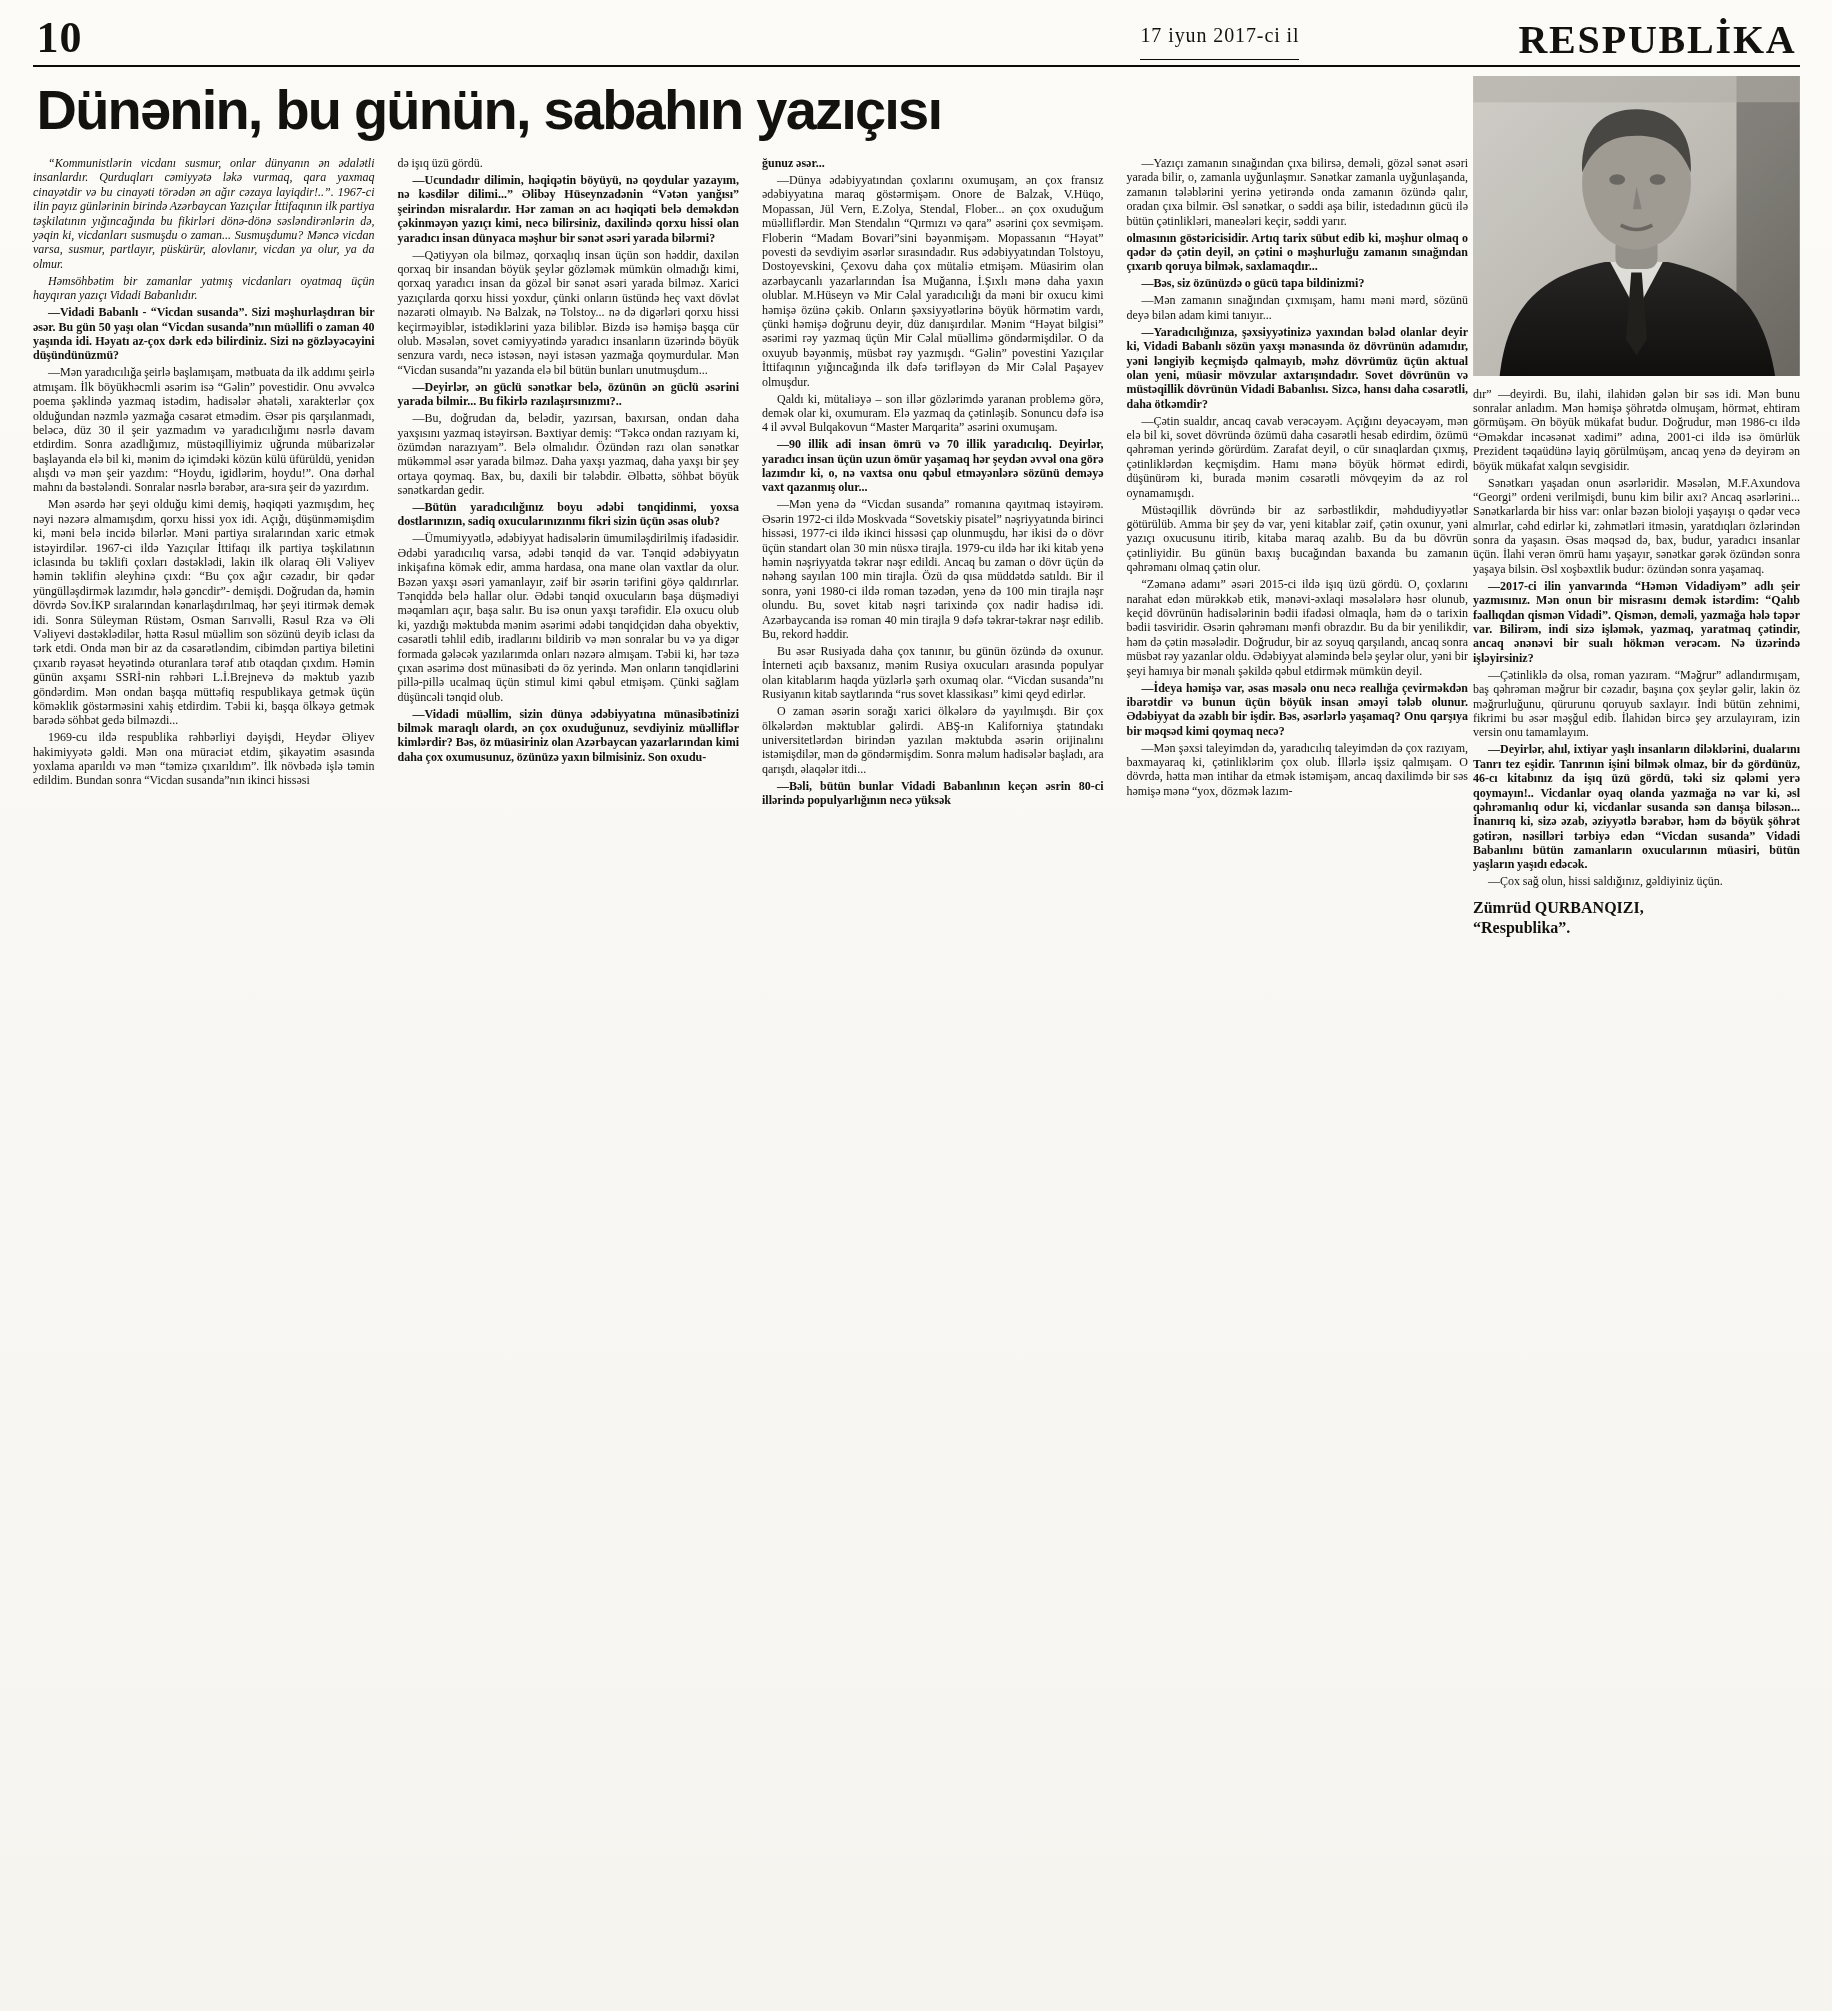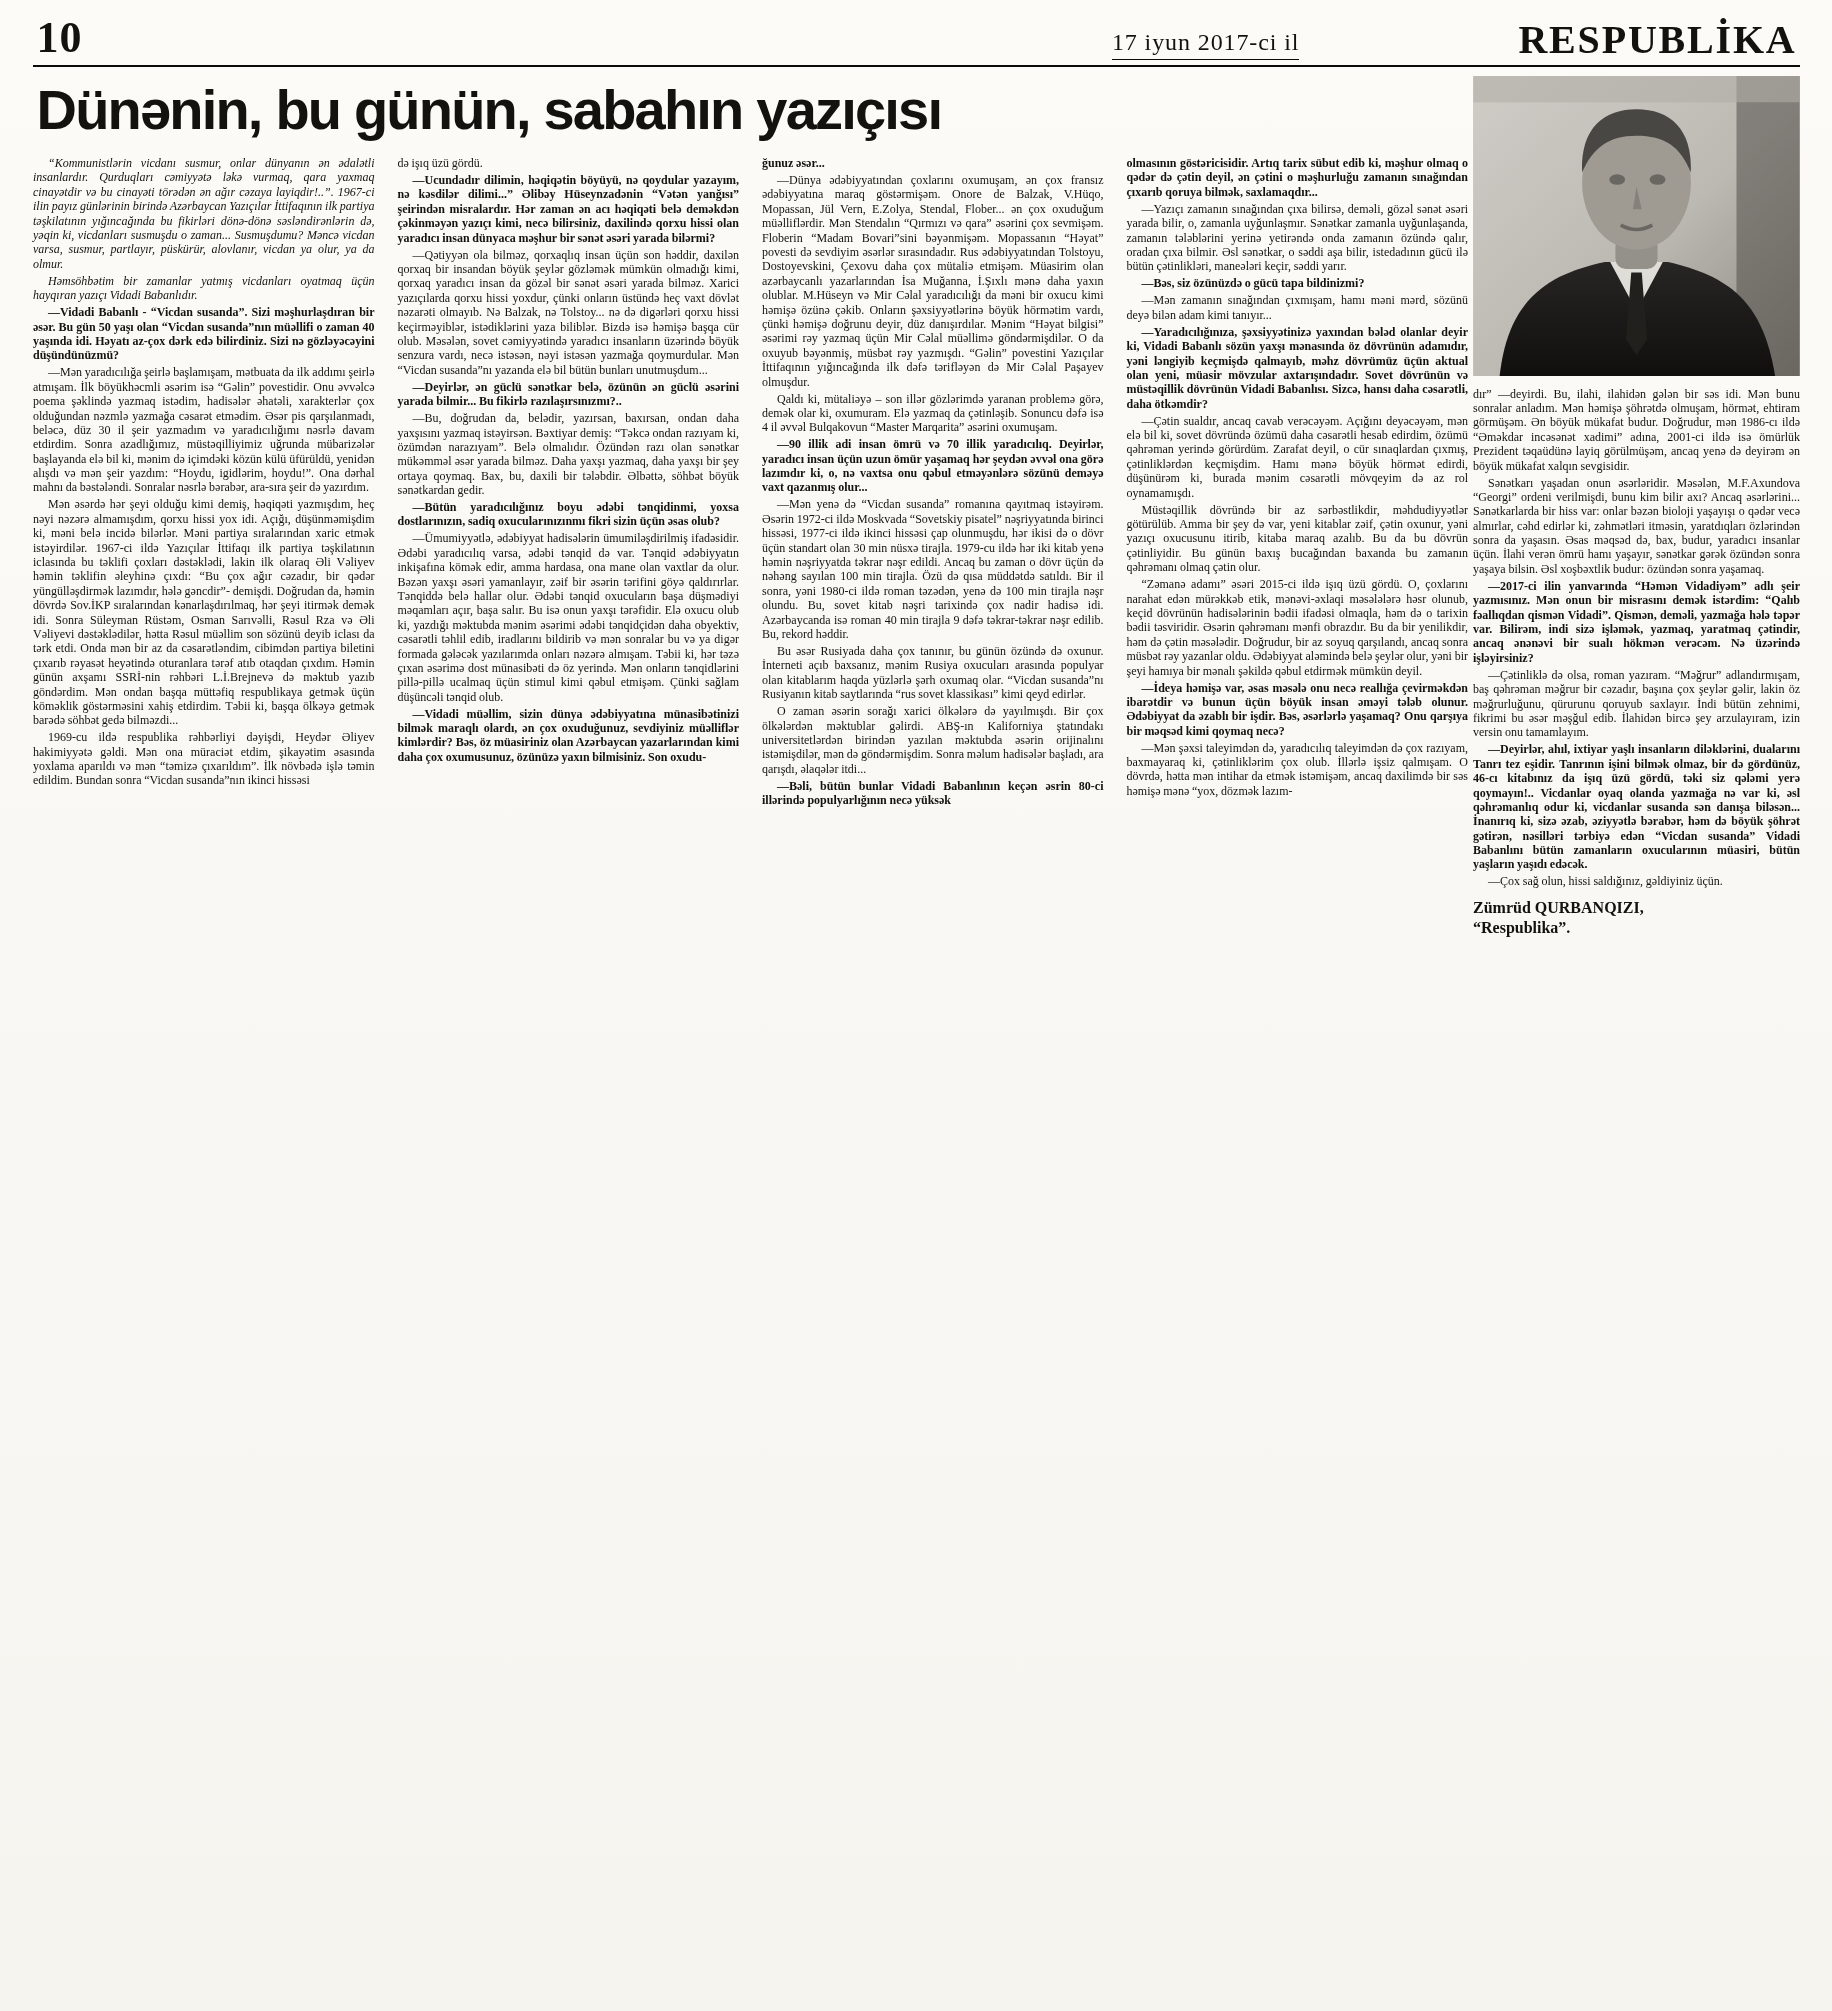--- a/index.html
+++ b/index.html
@@ -28,23 +28,23 @@
   }
   .page-number{
     font-size:44px;
     font-weight:bold;
     line-height:1;
     letter-spacing:0.9px;
   }
   .issue-date{
     margin-left:auto;
     margin-right:219px;
-    font-size:24px;
+    font-size:20px;
     letter-spacing:0.9px;
-    padding-bottom:3px;
+    padding-bottom:12px;
     border-bottom:1.8px solid #0c0b0a;
   }
   .masthead{
     font-size:40px;
     font-weight:bold;
     line-height:1;
     letter-spacing:1.8px;
   }
   
   .content{
@@ -142,22 +142,22 @@
             <p class="para p-bold p-cont">ğunuz əsər...</p>
             <p class="para">—Dünya ədəbiyyatından çoxlarını oxumuşam, ən çox fransız ədəbiyyatına maraq göstərmişəm. Onore de Balzak, V.Hüqo, Mopassan, Jül Vern, E.Zolya, Stendal, Flober... ən çox oxuduğum müəlliflərdir. Mən Stendalın “Qırmızı və qara” əsərini çox sevmişəm. Floberin “Madam Bovari”sini bəyənmişəm. Mopassanın “Həyat” povesti də sevdiyim əsərlər sırasındadır. Rus ədəbiyyatından Tolstoyu, Dostoyevskini, Çexovu daha çox mütaliə etmişəm. Müasirim olan azərbaycanlı yazarlarından İsa Muğanna, İ.Şıxlı mənə daha yaxın olublar. M.Hüseyn və Mir Cəlal yaradıcılığı da məni bir oxucu kimi həmişə özünə çəkib. Onların şəxsiyyətlərinə böyük hörmətim vardı, çünki həmişə doğrunu deyir, düz danışırdılar. Mənim “Həyat bilgisi” əsərimi rəy yazmaq üçün Mir Cəlal müəllimə göndərmişdilər. O da oxuyub bəyənmiş, müsbət rəy yazmışdı. “Gəlin” povestini Yazıçılar İttifaqının yığıncağında ilk dəfə tərifləyən də Mir Cəlal Paşayev olmuşdur.</p>
             <p class="para">Qaldı ki, mütaliəyə – son illər gözlərimdə yaranan problemə görə, demək olar ki, oxumuram. Elə yazmaq da çətinləşib. Sonuncu dəfə isə 4 il əvvəl Bulqakovun “Master Marqarita” əsərini oxumuşam.</p>
             <p class="para p-bold">—90 illik adi insan ömrü və 70 illik yaradıcılıq. Deyirlər, yaradıcı insan üçün uzun ömür yaşamaq hər şeydən əvvəl ona görə lazımdır ki, o, nə vaxtsa onu qəbul etməyənlərə sözünü deməyə vaxt qazanmış olur...</p>
             <p class="para">—Mən yenə də “Vicdan susanda” romanına qayıtmaq istəyirəm. Əsərin 1972-ci ildə Moskvada “Sovetskiy pisatel” nəşriyyatında birinci hissəsi, 1977-ci ildə ikinci hissəsi çap olunmuşdu, hər ikisi də o dövr üçün standart olan 30 min nüsxə tirajla. 1979-cu ildə hər iki kitab yenə həmin nəşriyyatda təkrar nəşr edildi. Ancaq bu zaman o dövr üçün də nəhəng sayılan 100 min tirajla. Özü də qısa müddətdə satıldı. Bir il sonra, yəni 1980-ci ildə roman təzədən, yenə də 100 min tirajla nəşr olundu. Bu, sovet kitab nəşri tarixində çox nadir hadisə idi. Azərbaycanda isə roman 40 min tirajla 9 dəfə təkrar-təkrar nəşr edilib. Bu, rekord həddir.</p>
             <p class="para">Bu əsər Rusiyada daha çox tanınır, bu günün özündə də oxunur. İnterneti açıb baxsanız, mənim Rusiya oxucuları arasında populyar olan kitablarım haqda yüzlərlə şərh oxumaq olar. “Vicdan susanda”nı Rusiyanın kitab saytlarında “rus sovet klassikası” kimi qeyd edirlər.</p>
             <p class="para">O zaman əsərin sorağı xarici ölkələrə də yayılmışdı. Bir çox ölkələrdən məktublar gəlirdi. ABŞ-ın Kaliforniya ştatındakı universitetlərdən birindən yazılan məktubda əsərin orijinalını istəmişdilər, mən də göndərmişdim. Sonra məlum hadisələr başladı, ara qarışdı, əlaqələr itdi...</p>
             <p class="para p-bold">—Bəli, bütün bunlar Vidadi Babanlının keçən əsrin 80-ci illərində populyarlığının necə yüksək</p>
           </div>
         <div class="col">
+            <p class="para">—Yazıçı zamanın sınağından çıxa bilirsə, deməli, gözəl sənət əsəri yarada bilir, o, zamanla uyğunlaşmır. Sənətkar zamanla uyğunlaşanda, zamanın tələblərini yerinə yetirəndə onda zamanın özündə qalır, oradan çıxa bilmir. Əsl sənətkar, o səddi aşa bilir, istedadının gücü ilə bütün çətinlikləri, maneələri keçir, səddi yarır.</p>
             <p class="para p-bold p-cont">olmasının göstəricisidir. Artıq tarix sübut edib ki, məşhur olmaq o qədər də çətin deyil, ən çətini o məşhurluğu zamanın sınağından çıxarıb qoruya bilmək, saxlamaqdır...</p>
-            <p class="para">—Yazıçı zamanın sınağından çıxa bilirsə, deməli, gözəl sənət əsəri yarada bilir, o, zamanla uyğunlaşmır. Sənətkar zamanla uyğunlaşanda, zamanın tələblərini yerinə yetirəndə onda zamanın özündə qalır, oradan çıxa bilmir. Əsl sənətkar, o səddi aşa bilir, istedadının gücü ilə bütün çətinlikləri, maneələri keçir, səddi yarır.</p>
             <p class="para p-bold">—Bəs, siz özünüzdə o gücü tapa bildinizmi?</p>
             <p class="para">—Mən zamanın sınağından çıxmışam, hamı məni mərd, sözünü deyə bilən adam kimi tanıyır...</p>
             <p class="para p-bold">—Yaradıcılığınıza, şəxsiyyətinizə yaxından bələd olanlar deyir ki, Vidadi Babanlı sözün yaxşı mənasında öz dövrünün adamıdır, yəni ləngiyib keçmişdə qalmayıb, məhz dövrümüz üçün aktual olan yeni, müasir mövzular axtarışındadır. Sovet dövrünün və müstəqillik dövrünün Vidadi Babanlısı. Sizcə, hansı daha cəsarətli, daha ötkəmdir?</p>
             <p class="para">—Çətin sualdır, ancaq cavab verəcəyəm. Açığını deyəcəyəm, mən elə bil ki, sovet dövründə özümü daha cəsarətli hesab edirdim, özümü qəhrəman yerində görürdüm. Zarafat deyil, o cür sınaqlardan çıxmış, çətinliklərdən keçmişdim. Hamı mənə böyük hörmət edirdi, düşünürəm ki, burada mənim cəsarətli mövqeyim də az rol oynamamışdı.</p>
             <p class="para">Müstəqillik dövründə bir az sərbəstlikdir, məhdudiyyətlər götürülüb. Amma bir şey də var, yeni kitablar zəif, çətin oxunur, yəni yazıçı oxucusunu itirib, kitaba maraq azalıb. Bu da bu dövrün çətinliyidir. Bu günün baxış bucağından baxanda bu zamanın qəhrəmanı olmaq çətin olur.</p>
             <p class="para">“Zəmanə adamı” əsəri 2015-ci ildə işıq üzü gördü. O, çoxlarını narahat edən mürəkkəb etik, mənəvi-əxlaqi məsələlərə həsr olunub, keçid dövrünün hadisələrinin bədii ifadəsi olmaqla, həm də o tarixin bədii təsviridir. Əsərin qəhrəmanı mənfi obrazdır. Bu da bir yenilikdir, həm də çətin məsələdir. Doğrudur, bir az soyuq qarşılandı, ancaq sonra müsbət rəy yazanlar oldu. Ədəbiyyat aləmində belə şeylər olur, yəni bir şeyi hamıya bir mənalı şəkildə qəbul etdirmək mümkün deyil.</p>
             <p class="para p-bold">—İdeya həmişə var, əsas məsələ onu necə reallığa çevirməkdən ibarətdir və bunun üçün böyük insan əməyi tələb olunur. Ədəbiyyat da əzablı bir işdir. Bəs, əsərlərlə yaşamaq? Onu qarşıya bir məqsəd kimi qoymaq necə?</p>
             <p class="para">—Mən şəxsi taleyimdən də, yaradıcılıq taleyimdən də çox razıyam, baxmayaraq ki, çətinliklərim çox olub. İllərlə işsiz qalmışam. O dövrdə, hətta mən intihar da etmək istəmişəm, ancaq daxilimdə bir səs həmişə mənə “yox, dözmək lazım-</p>
           </div>
       </div>

